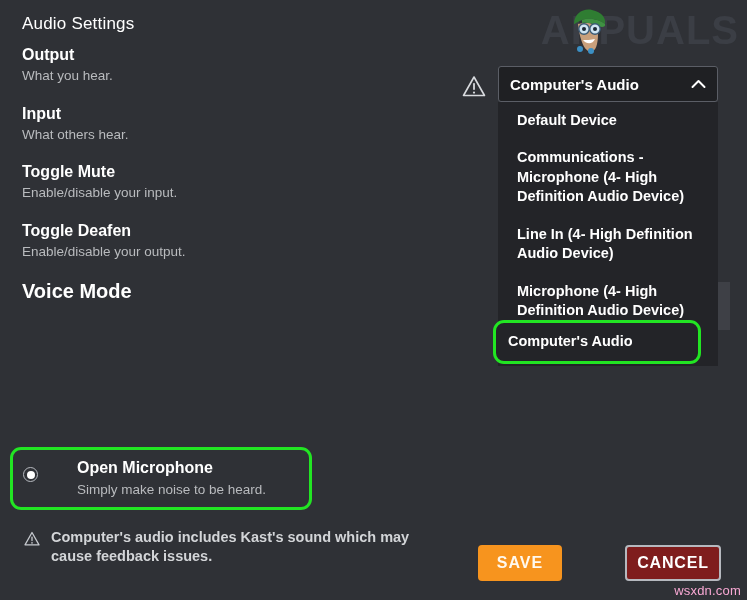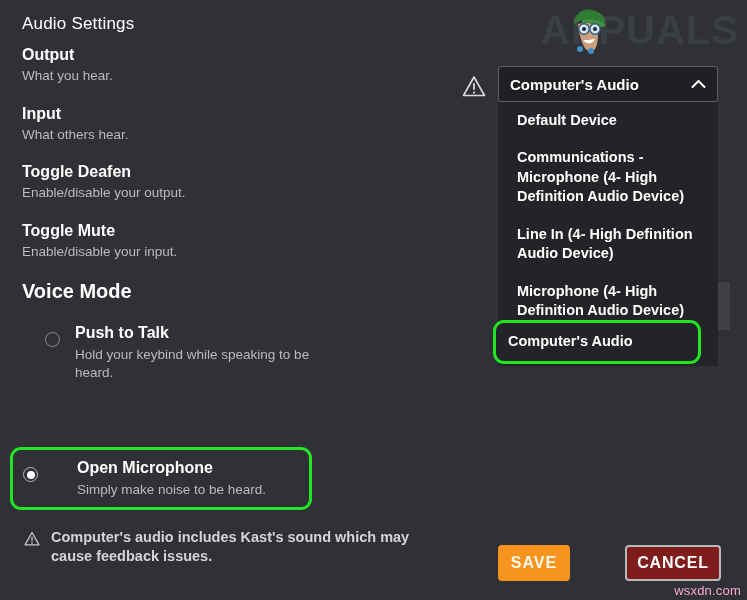--- a/index.html
+++ b/index.html
@@ -238,32 +238,31 @@
     font-size: 14.5px;
     font-weight: bold;
     color: #d3d5d8;
     line-height: 1.33;
   }
 
   #save-button {
     position: absolute;
     left: 478px;
     top: 545px;
-    width: 72px;
+    width: 84px;
     height: 36px;
     background: #f7941e;
     border: none;
     border-radius: 4px;
     color: #fff9ef;
     font-family: "Liberation Sans", sans-serif;
     font-size: 16px;
     font-weight: bold;
     letter-spacing: 1px;
     cursor: pointer;
-    margin-left: 20px;
   }
 
   #cancel-button {
     position: absolute;
     left: 625px;
     top: 545px;
     width: 96px;
     height: 36px;
     background: #7f1d1d;
     border: 2px solid #b6b9bf;
@@ -312,38 +311,31 @@
     <div class="setting-title">Output</div>
     <div class="setting-desc">What you hear.</div>
   </div>
 
   <div class="setting-row">
     <div class="setting-title">Input</div>
     <div class="setting-desc">What others hear.</div>
   </div>
 
   <div class="setting-row">
+    <div class="setting-title">Toggle Mute</div>
+    <div class="setting-desc">Enable/disable your input.</div>
+  </div>
+
+  <div class="setting-row">
     <div class="setting-title">Toggle Deafen</div>
     <div class="setting-desc">Enable/disable your output.</div>
   </div>
 
-  <div class="setting-row">
-    <div class="setting-title">Toggle Mute</div>
-    <div class="setting-desc">Enable/disable your input.</div>
-  </div>
-
   <div id="voice-mode-heading">Voice Mode</div>
 
-  <div class="radio-option" id="option-push-to-talk">
-    <span class="radio-dot"></span>
-    <span>
-      <span class="radio-label">Push to Talk</span>
-      <div class="radio-sub">Hold your keybind while speaking to be heard.</div>
-    </span>
-  </div>
 </div>
 
 <div class="radio-option highlighted" id="option-open-microphone">
   <span class="radio-dot checked"></span>
   <span>
     <span class="radio-label">Open Microphone</span>
     <div class="radio-sub">Simply make noise to be heard.</div>
   </span>
 </div>
 

